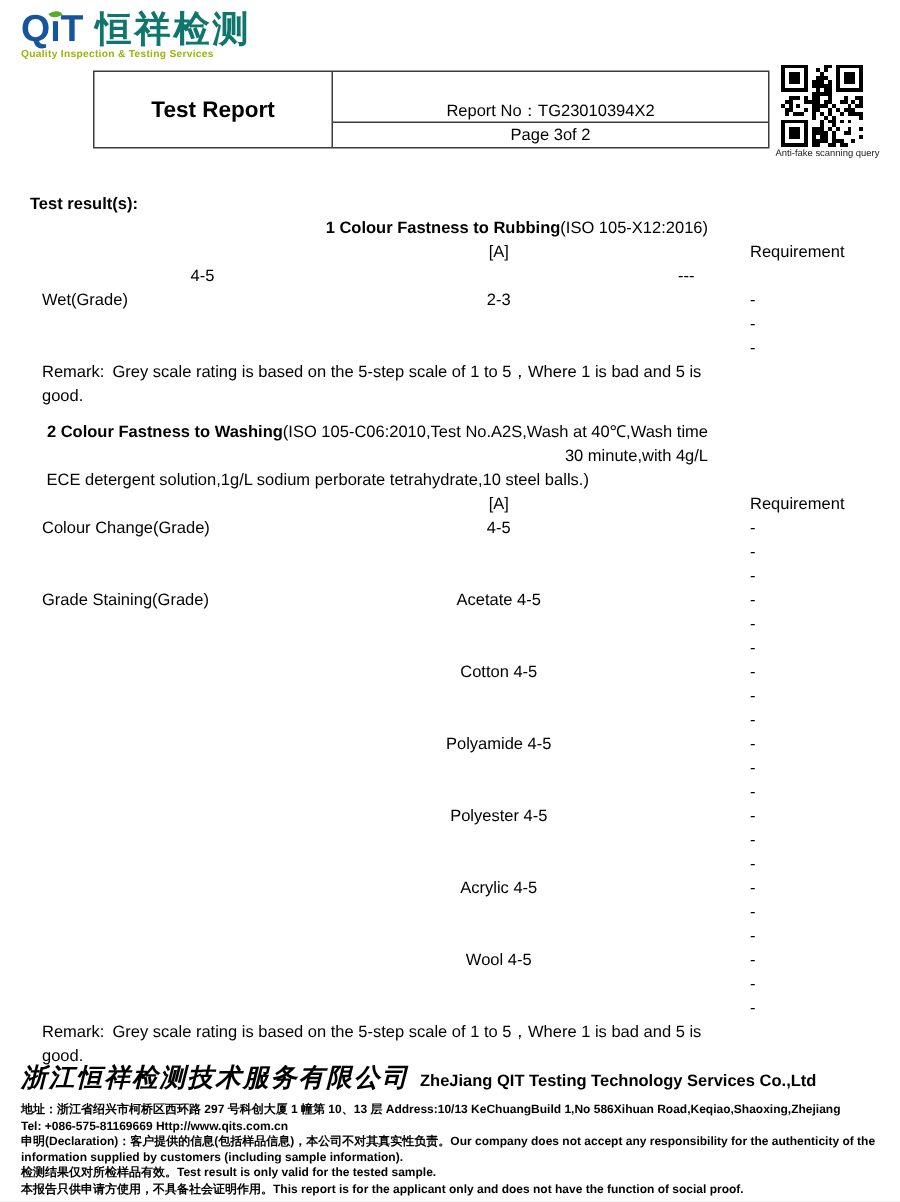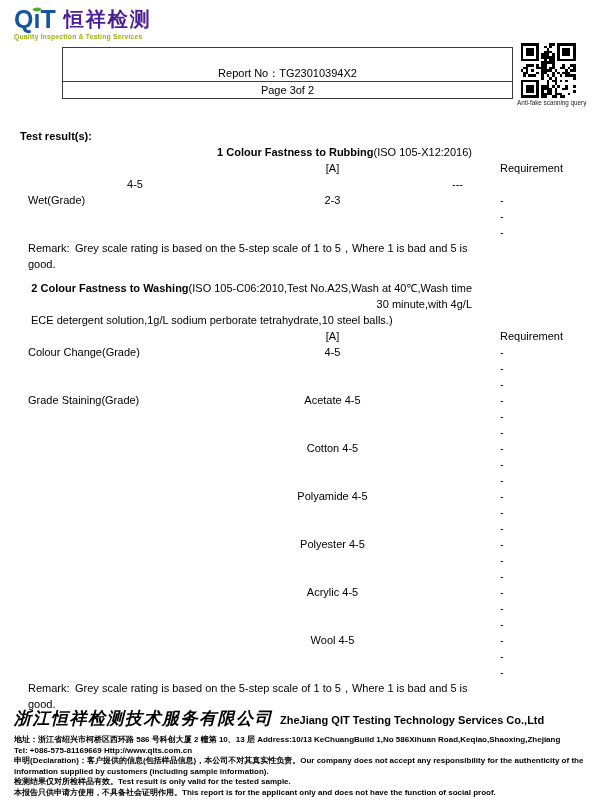--- a/index.html
+++ b/index.html
@@ -8,21 +8,21 @@
     font-family:"Liberation Sans", sans-serif; color:#000;
     margin:0 auto; overflow:hidden;
   }
 
   
   .logo { position:absolute; left:14px; top:6px; }
   .logo-row { display:flex; align-items:flex-end; }
   .logo-qit { font-size:25px; font-weight:bold; color:#16549E; line-height:26px; letter-spacing:0px; display:flex; align-items:flex-end; }
   .logo-ichar { position:relative; display:inline-block; }
   .leaf { position:absolute; left:0px; top:1px; width:8px; height:5px; background:#58AC27; border-radius:0 90% 0 90%; transform:rotate(-28deg); }
-  .logo-cn { font-size:20px; font-weight:bold; color:#4c1d95; margin-left:8px; line-height:25px; letter-spacing:2px; }
+  .logo-cn { font-size:24px; font-weight:bold; color:#0f766e; margin-left:8px; line-height:25px; letter-spacing:2px; }
   .logo-tagline { font-size:6.8px; font-weight:bold; color:#9CB30B; margin-top:1px; letter-spacing:0.2px; }
 
   
   .header-table { position:absolute; left:62px; top:47px; width:451px; height:52px; border:1px solid #3c3c3c; display:flex; box-sizing:border-box; background:#fff; }
   .ht-left { width:159px; border-right:1px solid #3c3c3c; display:flex; align-items:center; justify-content:center; font-weight:bold; font-size:15px; box-sizing:border-box; }
   .ht-right { flex:1; display:flex; flex-direction:column; }
   .ht-report { flex:1; border-bottom:1px solid #3c3c3c; display:flex; align-items:center; justify-content:center; font-size:11px;margin-top:17px; }
   .ht-page { flex:1; display:flex; align-items:center; justify-content:center; font-size:11px; }
 
   
@@ -63,20 +63,21 @@
           <span>Q</span>
           <span class="logo-ichar"><span>ı</span><span class="leaf"></span></span>
           <span>T</span>
         </span>
       <span class="logo-cn">恒祥检测</span>
     </div>
     <div class="logo-tagline">Quality Inspection &amp; Testing Services</div>
   </div>
 
   <div class="header-table">
+    <div class="ht-left">Test Report</div>
     <div class="ht-right">
       <div class="ht-report">Report No：TG23010394X2</div>
       <div class="ht-page">Page 3of 2</div>
     </div>
   </div>
 
   <div class="qr-block">
     <div class="qr-box"><svg viewBox="0 0 21 21" width="56" height="55" shape-rendering="crispEdges">
           <rect x="11" y="0" width="1" height="1" fill="#000"></rect>
           <rect x="12" y="0" width="1" height="1" fill="#000"></rect>
@@ -290,21 +291,21 @@
     </div>
     <div class="remark"><span class="remark-label">Remark:</span><span>Grey scale rating is based on the 5-step scale of 1 to 5，Where 1 is bad and 5 is good.</span></div>
   </div>
 
   <div class="footer">
     <div class="f-company">
       <span class="f-cn">浙江恒祥检测技术服务有限公司</span>
       <span class="f-en">ZheJiang QIT Testing Technology Services Co.,Ltd</span>
     </div>
     <div class="f-lines">
-      <div class="f-line">地址：浙江省绍兴市柯桥区西环路 586 号科创大厦 2 幢第 10、13 层  Address:10/13 KeChuangBuild 1,No 586Xihuan Road,Keqiao,Shaoxing,Zhejiang</div>
+      <div class="f-line">地址：浙江省绍兴市柯桥区西环路 297 号科创大厦 1 幢第 10、13 层  Address:10/13 KeChuangBuild 1,No 586Xihuan Road,Keqiao,Shaoxing,Zhejiang</div>
       <div class="f-line">Tel:  +086-575-81169669   Http://www.qits.com.cn</div>
       <div class="f-line">申明(Declaration)：客户提供的信息(包括样品信息)，本公司不对其真实性负责。Our company does not accept any responsibility for the authenticity of the information supplied by customers (including sample information).</div>
       <div class="f-line">检测结果仅对所检样品有效。Test result is only valid for the tested sample.</div>
       <div class="f-line">本报告只供申请方使用，不具备社会证明作用。This report is for the applicant only and does not have the function of social proof.</div>
     </div>
   </div>
 
 </div>
 
 </body></html>

